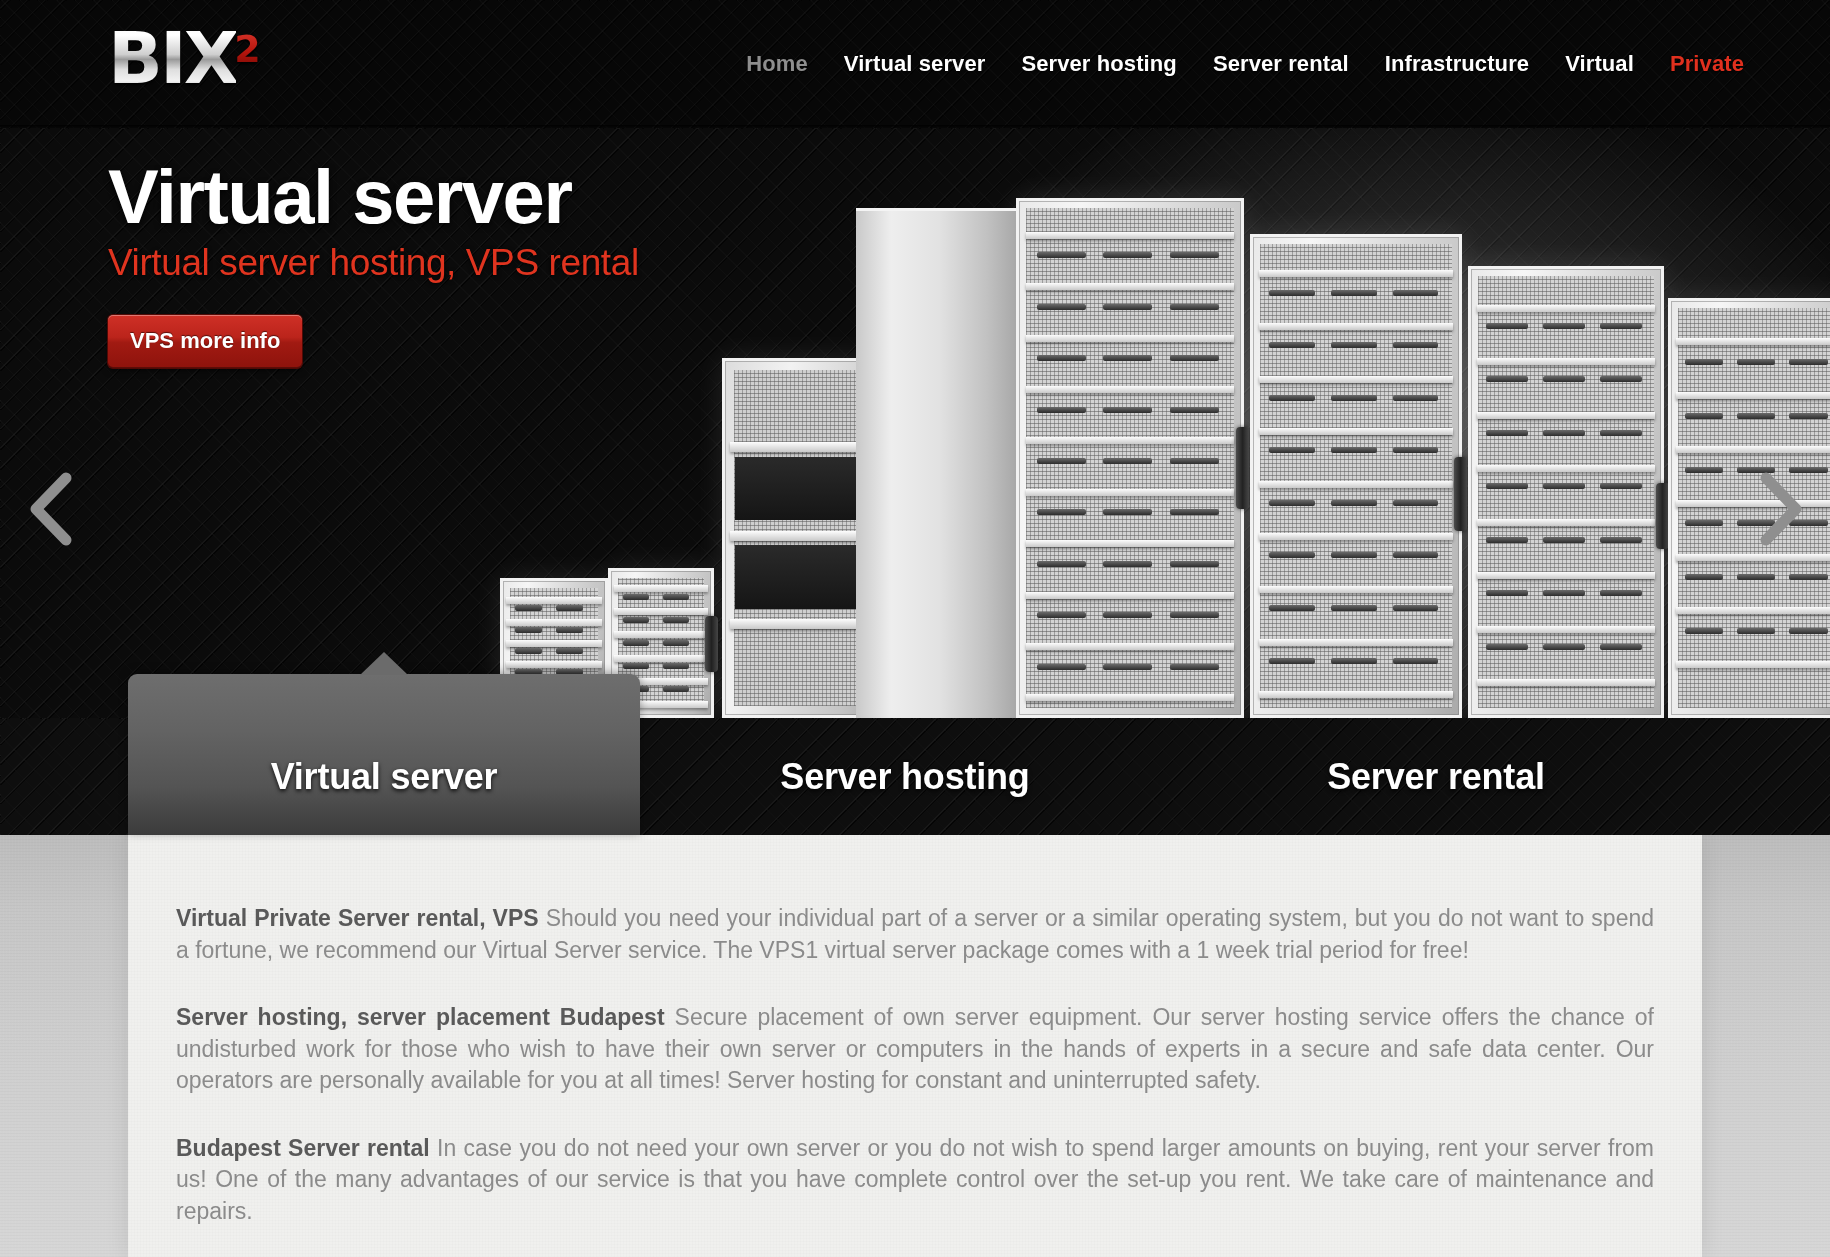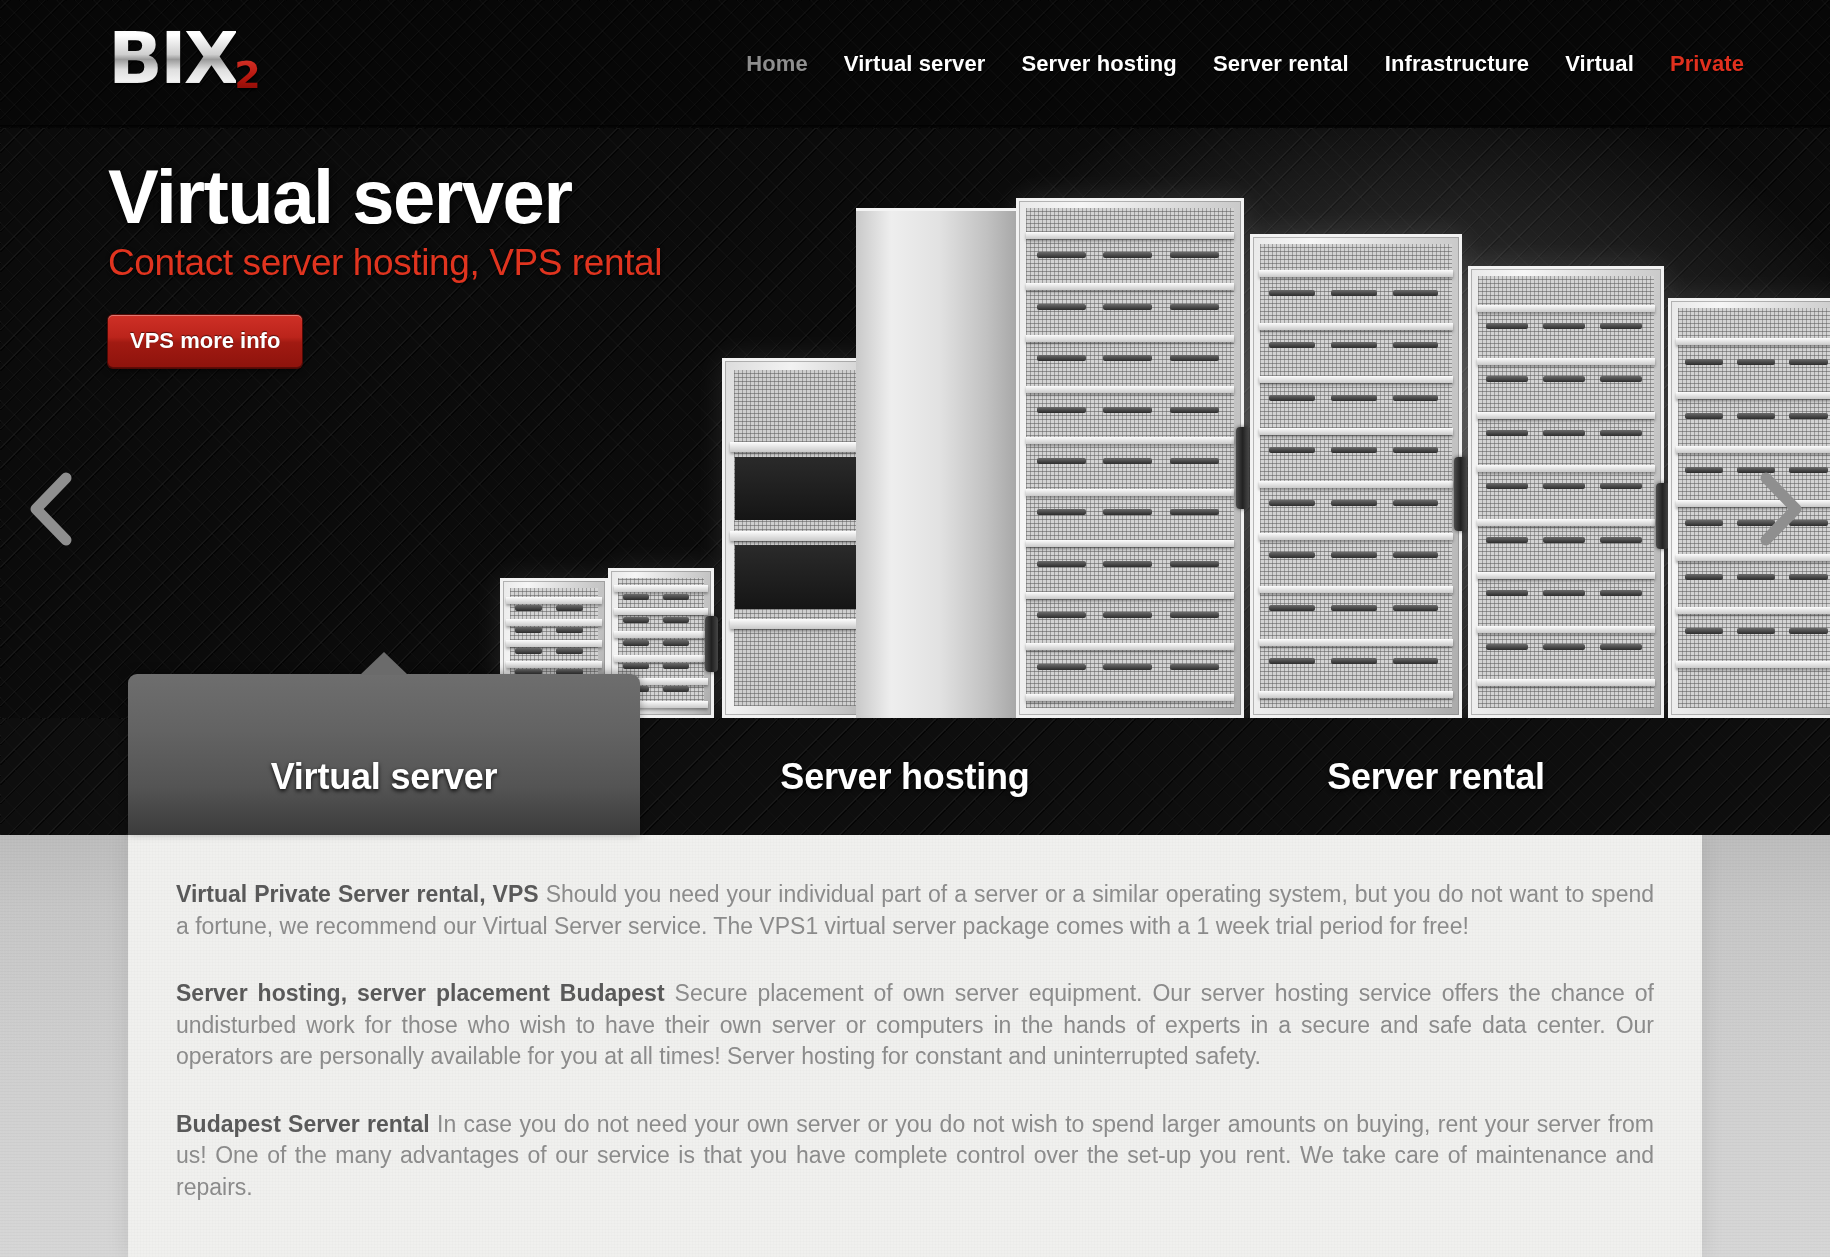--- a/index.html
+++ b/index.html
@@ -21,21 +21,21 @@
       repeating-linear-gradient(-45deg, rgba(0,0,0,.6) 0 1px, transparent 1px 13px);
     background-position:0 0,0 0,1px 1px,1px 1px;
   }
   .header:after{
     content:""; position:absolute; left:0; bottom:0; width:100%; height:3px;
     background:linear-gradient(to bottom, rgba(0,0,0,.9), rgba(40,40,40,.0));
   }
 
   .logo {
     position:absolute; left:108px; top:22px;
-    display:flex; align-items:flex-end;
+    display:flex; align-items:flex-start;
     font-weight:bold; letter-spacing:-2px; line-height:1;
     user-select:none;
   }
   .logo-main {
     font-size:72px; font-weight:bold; letter-spacing:-3px;
     background:linear-gradient(to bottom,
         #f6f6f6 0%, #ffffff 18%, #cfcfcf 45%, #9a9a9a 52%,
         #dedede 66%, #f2f2f2 82%, #8d8d8d 100%);
     -webkit-background-clip:text; background-clip:text;
     color:transparent; -webkit-text-fill-color:transparent;
@@ -207,21 +207,21 @@
     content:""; position:absolute; inset:0;
     background-image:
       repeating-linear-gradient(0deg, rgba(0,0,0,.022) 0 1px, transparent 1px 3px),
       repeating-linear-gradient(90deg, rgba(255,255,255,.03) 0 1px, transparent 1px 3px);
     pointer-events:none;
   }
   .content-card {
     position:absolute; left:128px; top:0; width:1574px; min-height:422px;
     background:#f0f0ee;
     box-shadow:0 0 22px rgba(0,0,0,.10);
-    padding:44px 48px 30px 48px;
+    padding:68px 48px 30px 48px;
   }
   .content-card:before{
     content:""; position:absolute; inset:0;
     background-image:
       repeating-linear-gradient(0deg, rgba(0,0,0,.012) 0 1px, transparent 1px 3px),
       repeating-linear-gradient(90deg, rgba(0,0,0,.010) 0 1px, transparent 1px 3px);
     pointer-events:none;
   }
   .para {
     position:relative;
@@ -465,21 +465,21 @@
         <div class="blade" style="left:68%; top:66%; width:22%"></div>
         <div class="blade" style="left:8%;  top:79%; width:22%"></div>
         <div class="blade" style="left:38%; top:79%; width:22%"></div>
         <div class="blade" style="left:68%; top:79%; width:22%"></div>
       </div>
     </div>
   </div>
 
   <div class="hero-copy">
     <div class="hero-title">Virtual server</div>
-    <div class="hero-sub">Contact server hosting, VPS rental</div>
+    <div class="hero-sub">Virtual server hosting, VPS rental</div>
     <button class="hero-btn">VPS more info</button>
   </div>
 
   <div class="arrow left" title="Previous slide">
     <svg viewBox="0 0 62 78" aria-hidden="true">
       <path d="M46 8 L16 39 L46 70" fill="none" stroke="#8f8f8f" stroke-width="11" stroke-linecap="round" stroke-linejoin="round"></path>
     </svg>
   </div>
   <div class="arrow right" title="Next slide">
     <svg viewBox="0 0 62 78" aria-hidden="true">

